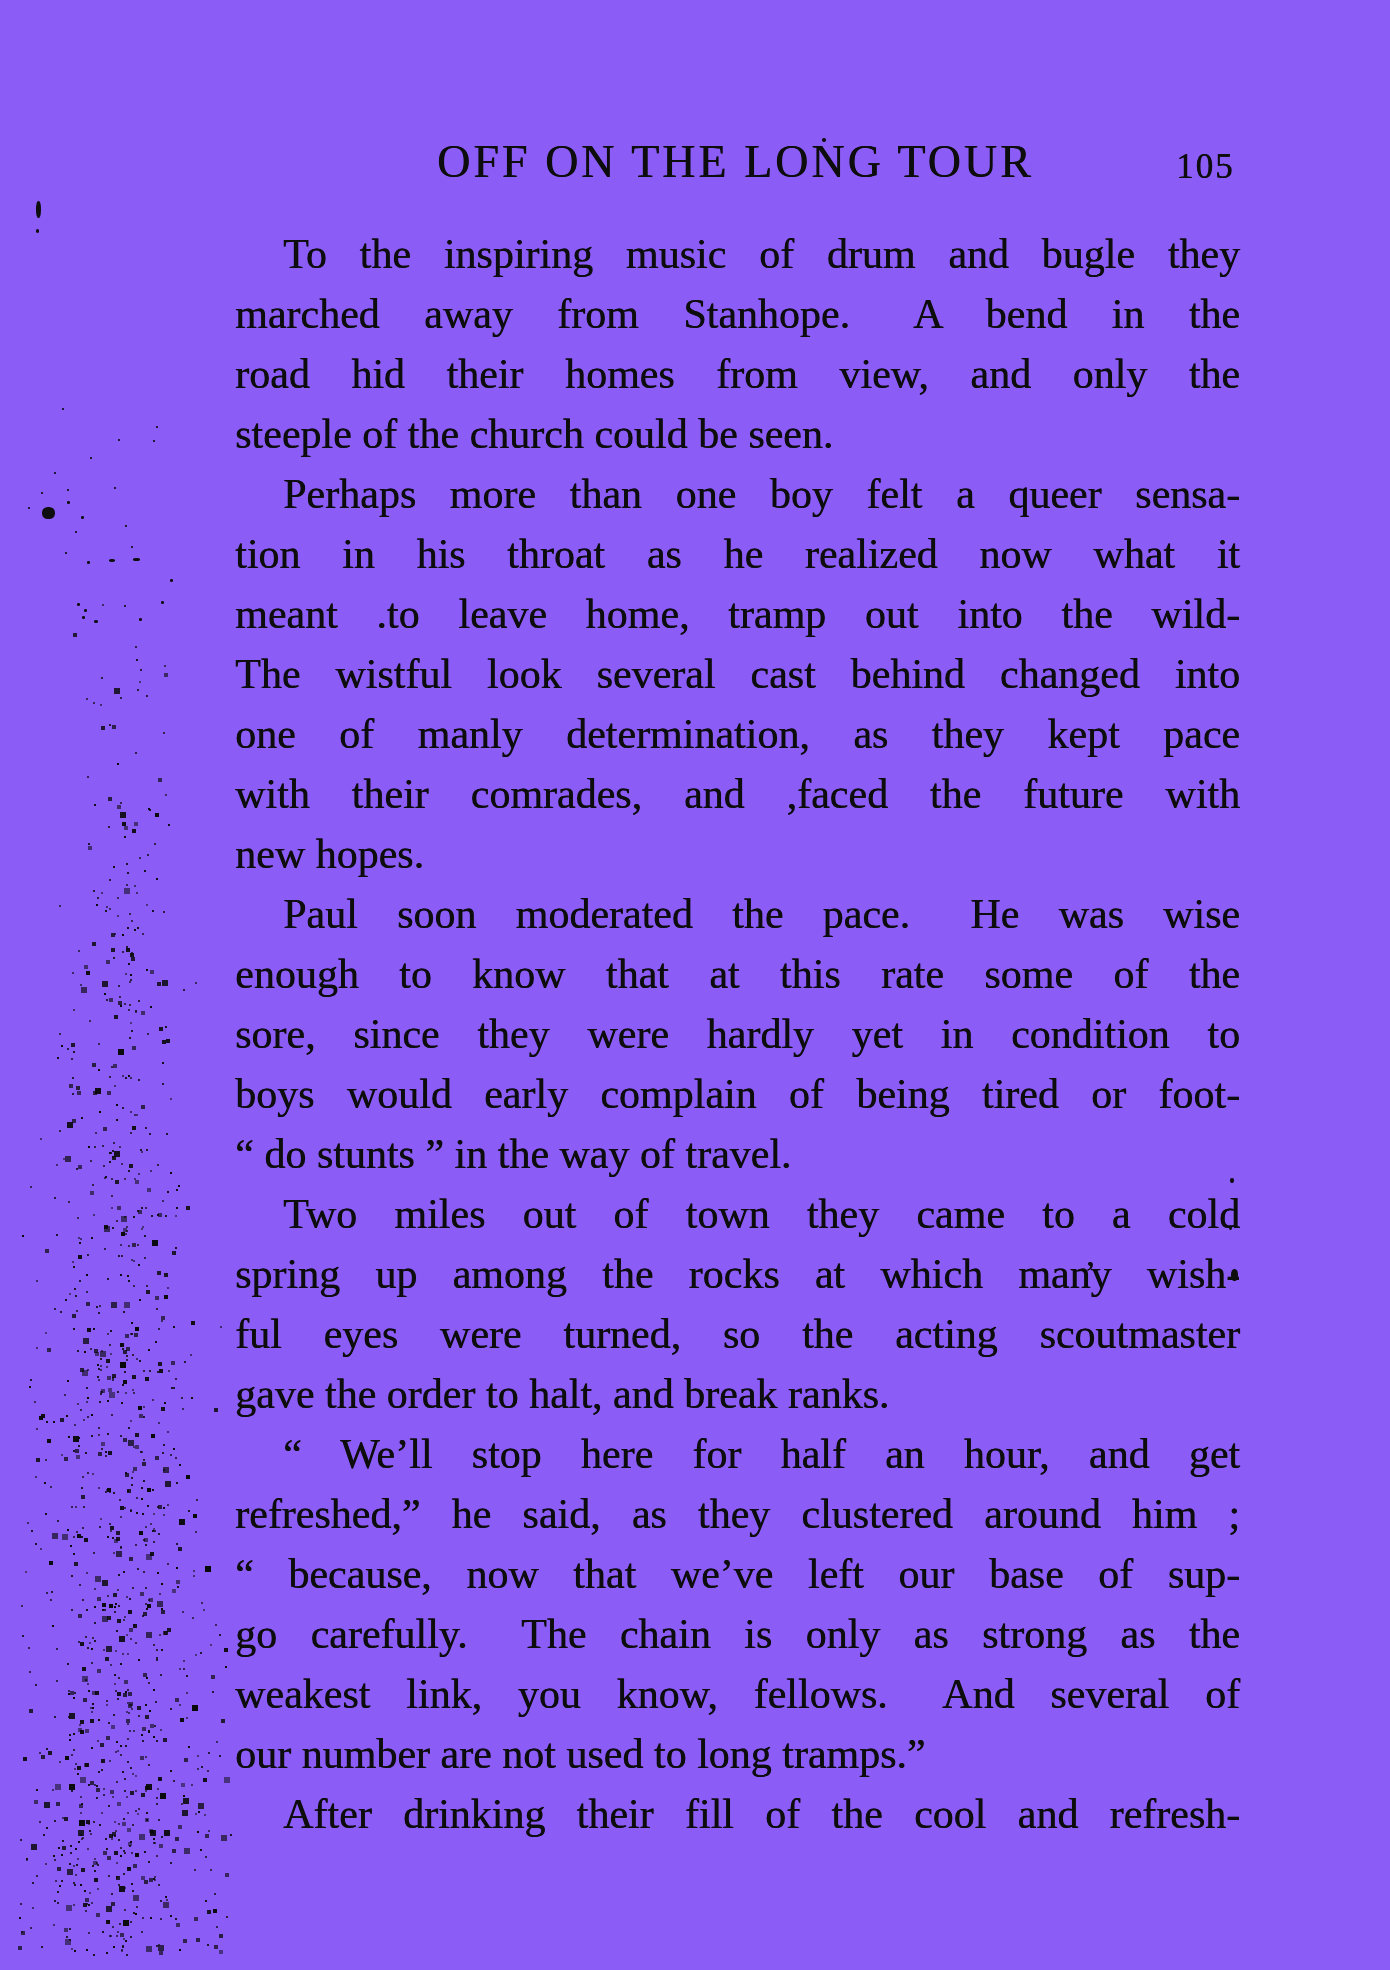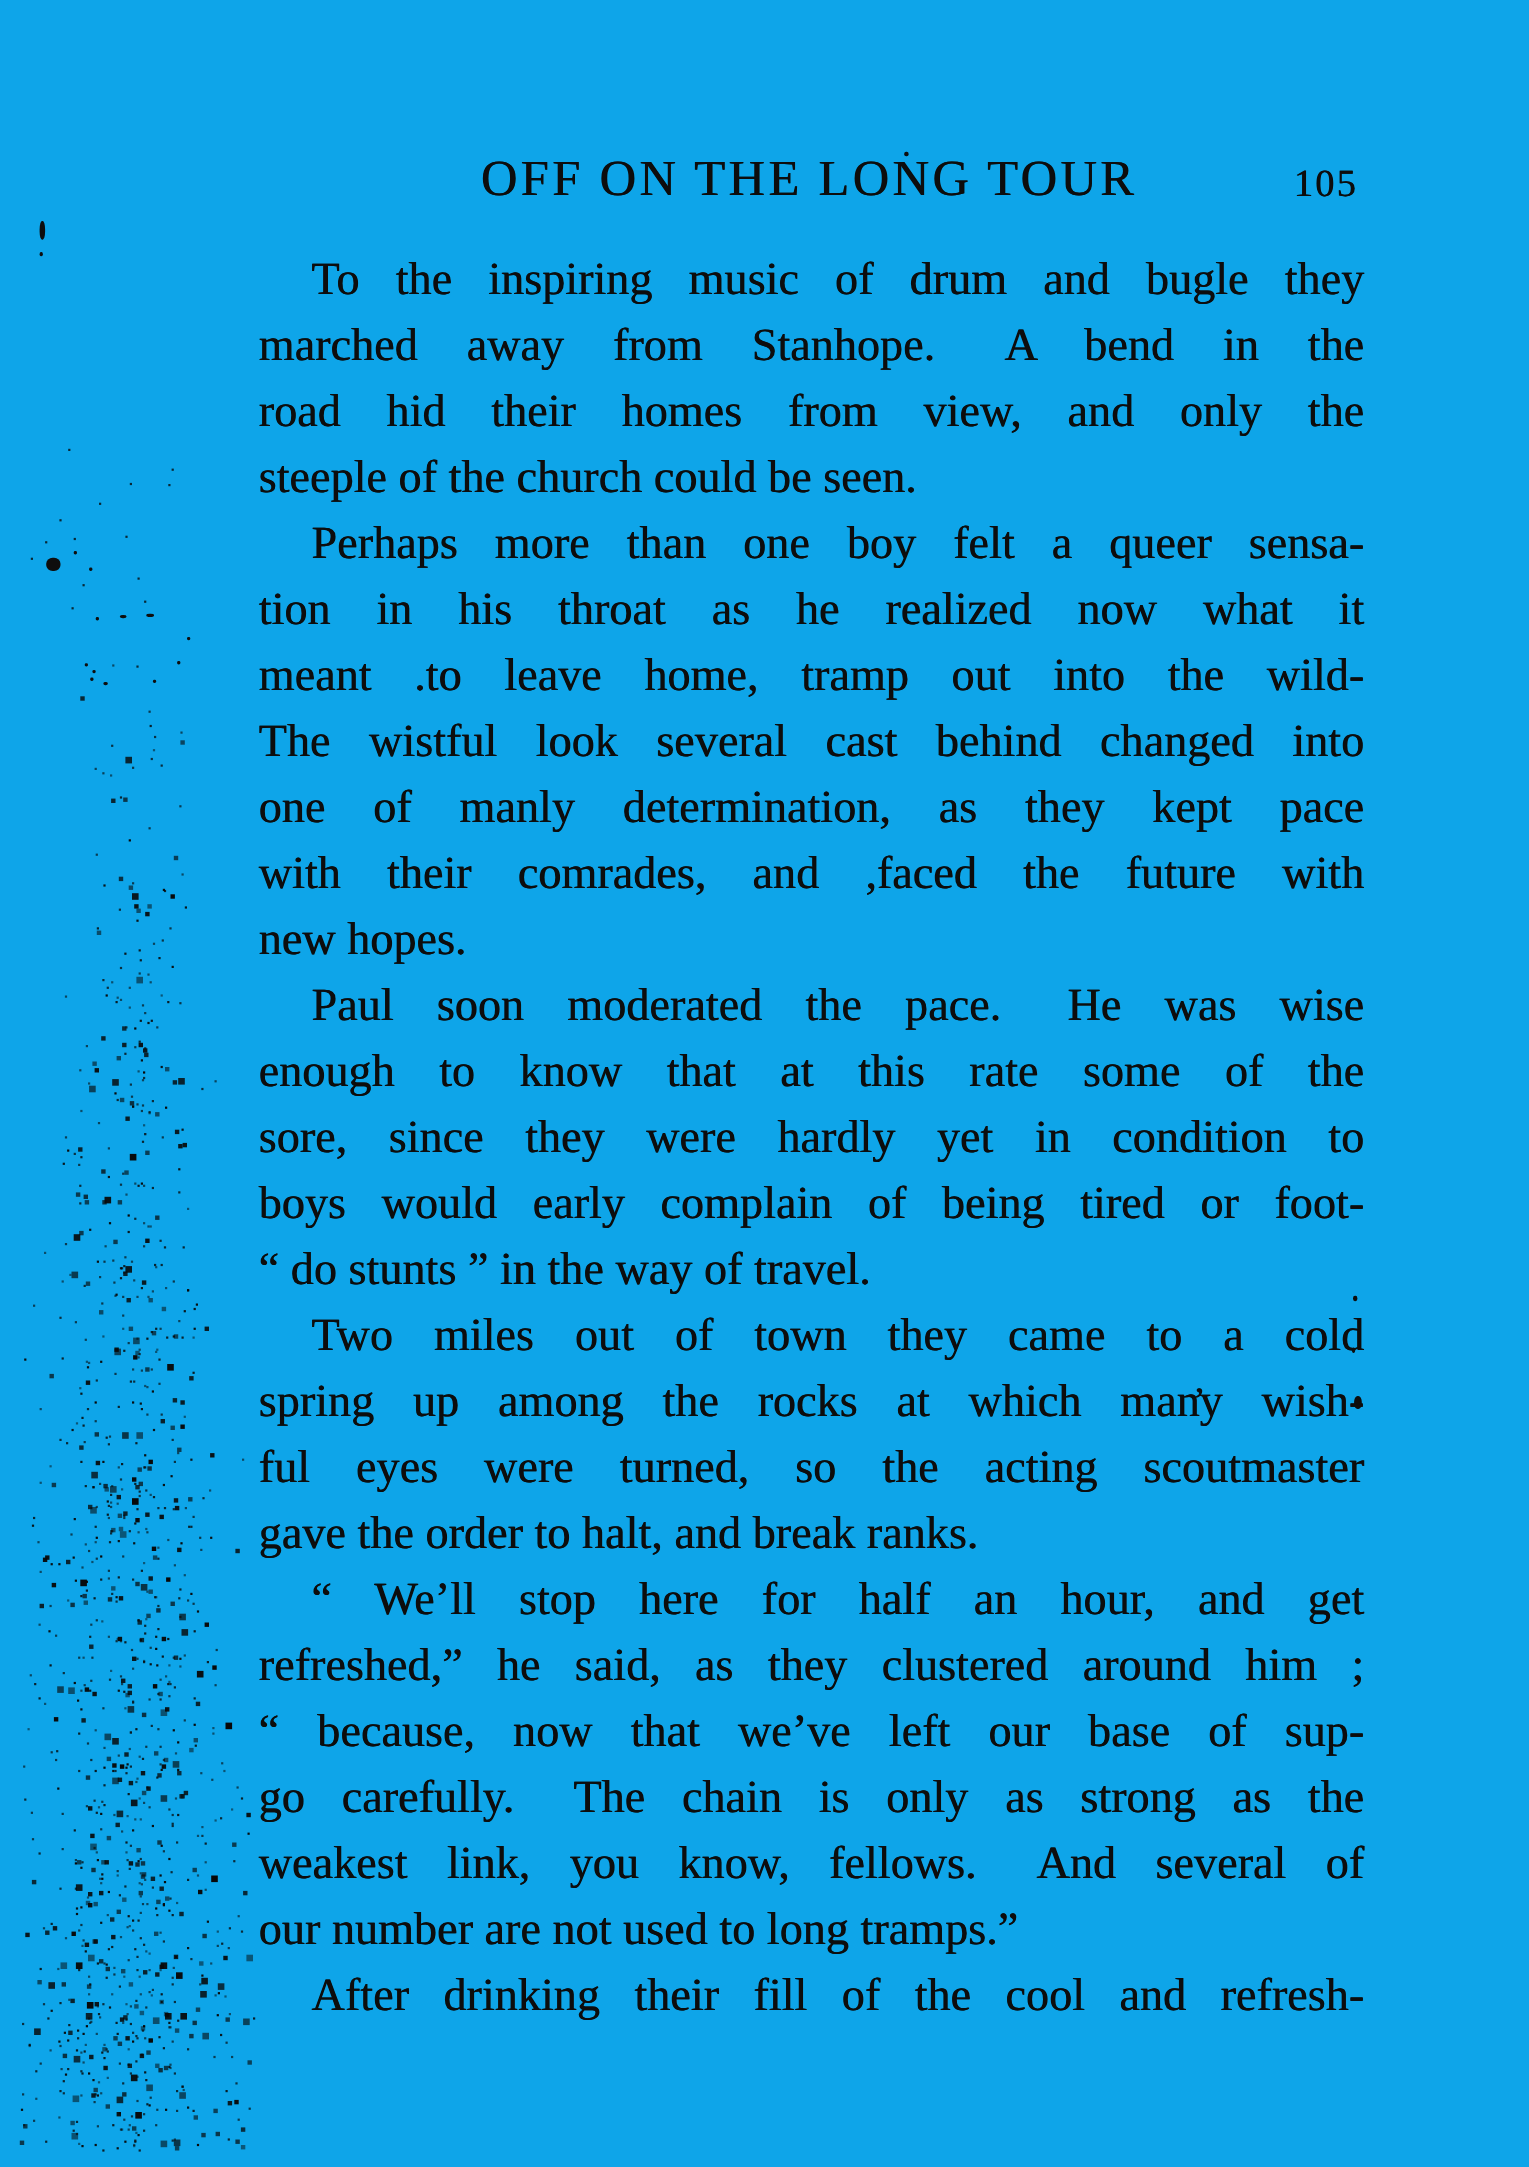--- a/index.html
+++ b/index.html
@@ -1,19 +1,19 @@
 <!DOCTYPE html>
 <html><head>
 <meta charset="utf-8">
 <style>
   html,body{margin:0;padding:0;background:#777;}
   .page{
     position:relative;
     width:1390px;height:1970px;
-    background:#0ea5e9;
+    background:#8b5cf6;
     color:#0d0d0d;
     font-family:"Liberation Serif","DejaVu Serif",serif;
     overflow:hidden;
     text-shadow:0.5px 0.4px 0 currentColor; 
   }
   .running-title{
     position:absolute;left:437px;top:139px;
     font-size:46px;line-height:1;letter-spacing:3px;white-space:nowrap;
   }
   .page-number{

